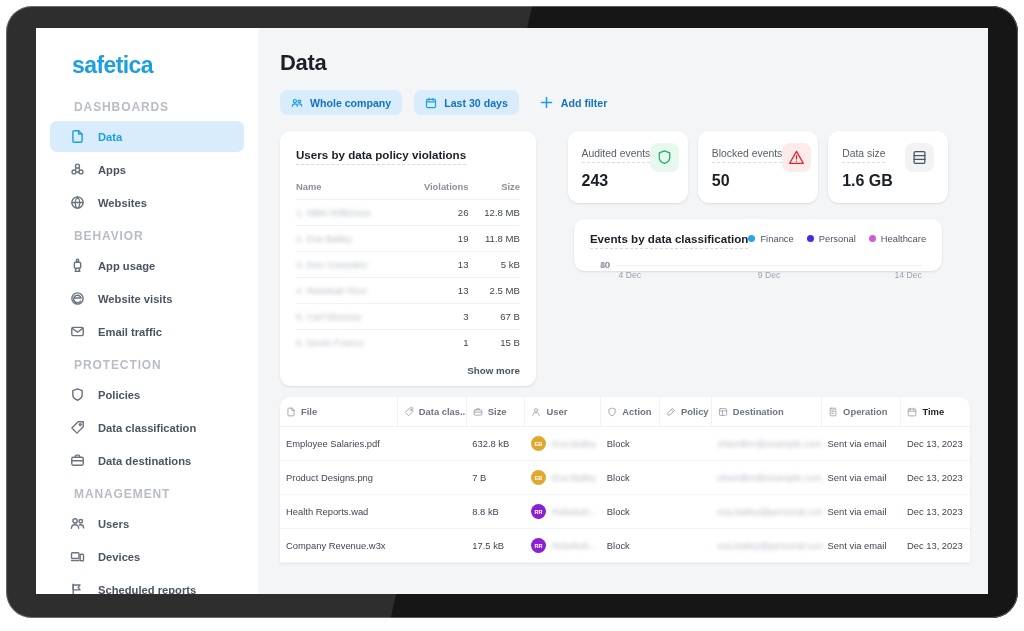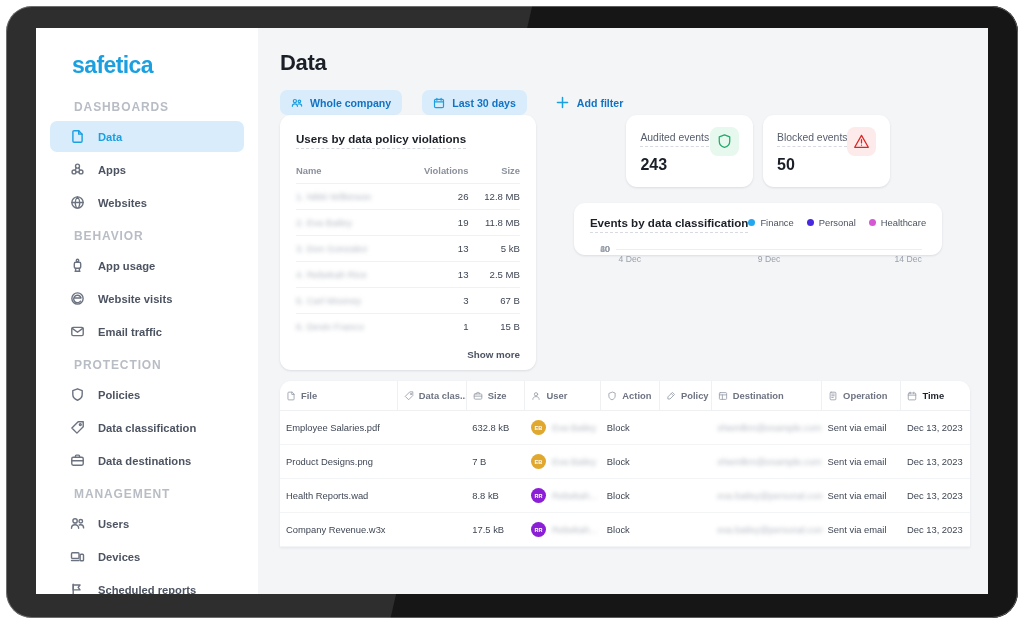--- a/index.html
+++ b/index.html
@@ -97,21 +97,21 @@
   }
   #page-title {
     font-size: 22px;
     font-weight: 700;
     color: #1b1f27;
     letter-spacing: -0.3px;
     margin-bottom: 14px;
   }
 
   
-  #filter-bar { display: flex; align-items: center; gap: 20px; }
+  #filter-bar { display: flex; align-items: center; gap: 12px; margin-bottom: 16px; }
   .filter-chip {
     display: flex; align-items: center; gap: 7px;
     background: #d9ecfb;
     border-radius: 7px;
     height: 25px;
     padding: 0 11px;
     cursor: pointer;
   }
   .filter-chip .chip-label { font-size: 10.6px; font-weight: 700; color: #1173c4; white-space: nowrap; }
   .filter-chip svg, #add-filter svg { stroke: #1a9fe0; fill: none; stroke-width: 1.6;
@@ -468,20 +468,29 @@
               </section>
               <section class="card stat-card">
                 <div><div class="stat-label">Blocked events</div><div class="stat-value">50</div></div>
                 <div class="stat-icon-box red">
                   <svg viewBox="0 0 24 24" width="17" height="17" fill="none" stroke="#e02424" stroke-width="1.8" stroke-linecap="round" stroke-linejoin="round">
                     <path d="M12 3.4 2.4 20.2h19.2z"></path>
                     <path d="M12 9.4v4.6M12 17.1v.1"></path>
                   </svg>
                 </div>
               </section>
+              <section class="card stat-card">
+                <div><div class="stat-label">Data size</div><div class="stat-value">1.6 GB</div></div>
+                <div class="stat-icon-box gray">
+                  <svg viewBox="0 0 24 24" width="17" height="17" fill="none" stroke="#4c5361" stroke-width="1.8" stroke-linecap="round" stroke-linejoin="round">
+                    <rect x="4.4" y="3.6" width="15.2" height="16.8" rx="1.6"></rect>
+                    <path d="M4.4 9.2h15.2M4.4 14.8h15.2"></path>
+                  </svg>
+                </div>
+              </section>
             </div>
 
           <section class="card" id="chart-card">
             <div id="chart-head">
               <div class="card-title">Events by data classification</div>
               <div id="chart-legend">
                   <div class="legend-entry">
                     <span class="legend-dot" style="background:#22a7f0"></span>
                     <span class="legend-text">Finance</span>
                   </div>

